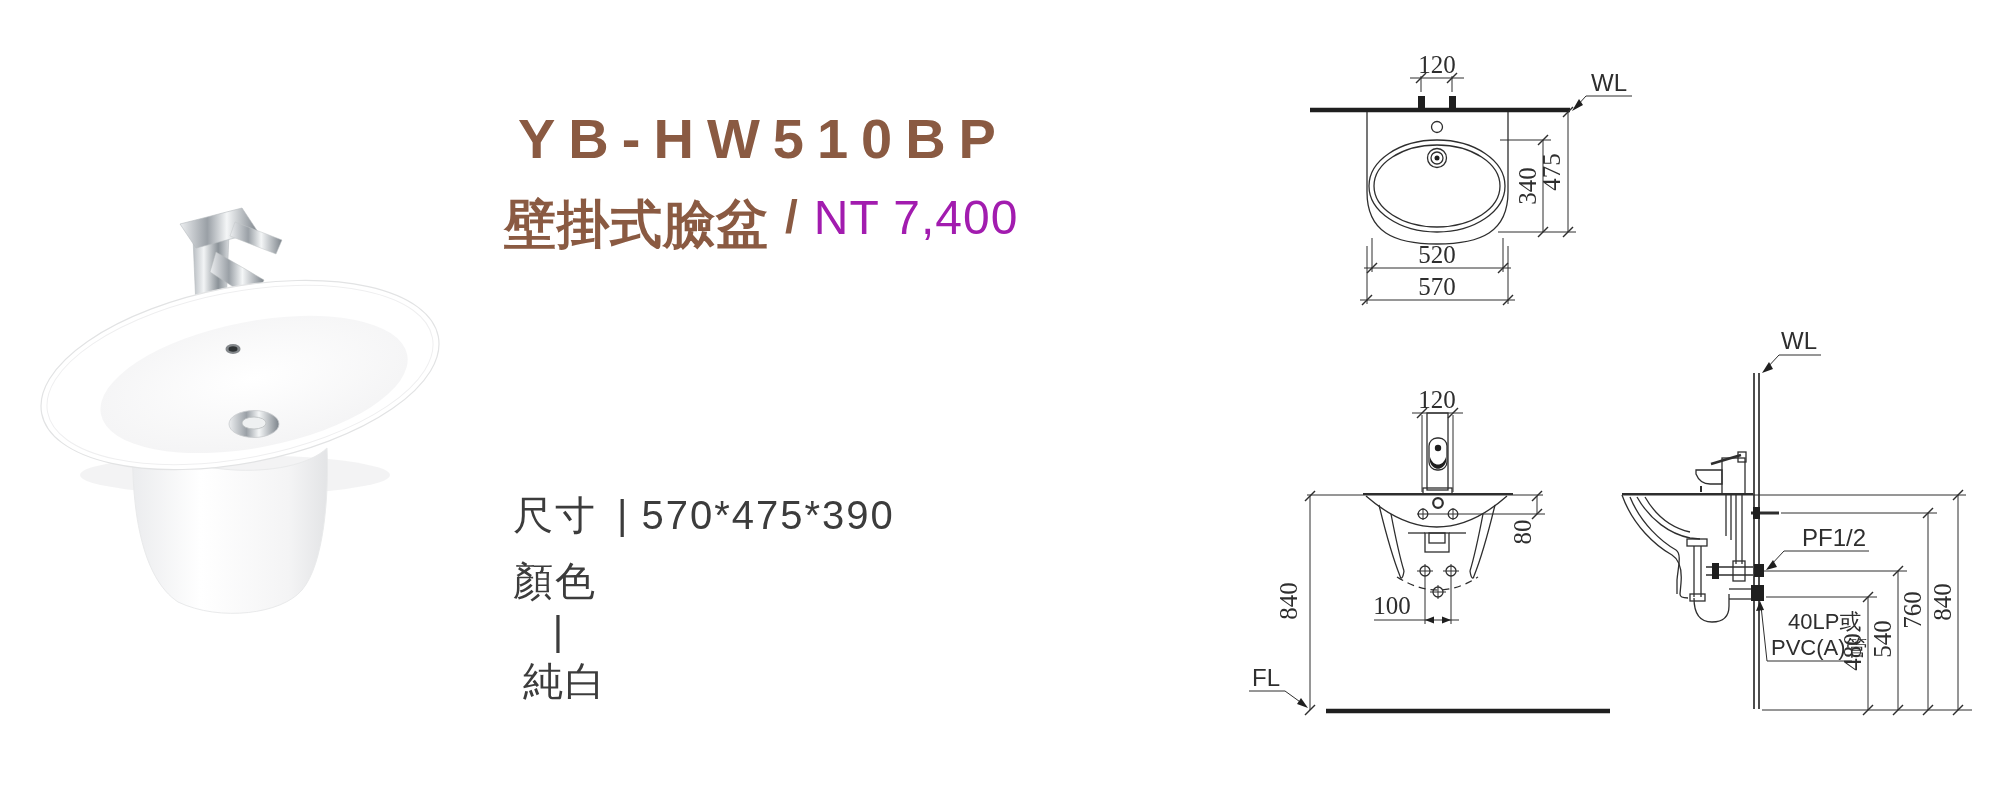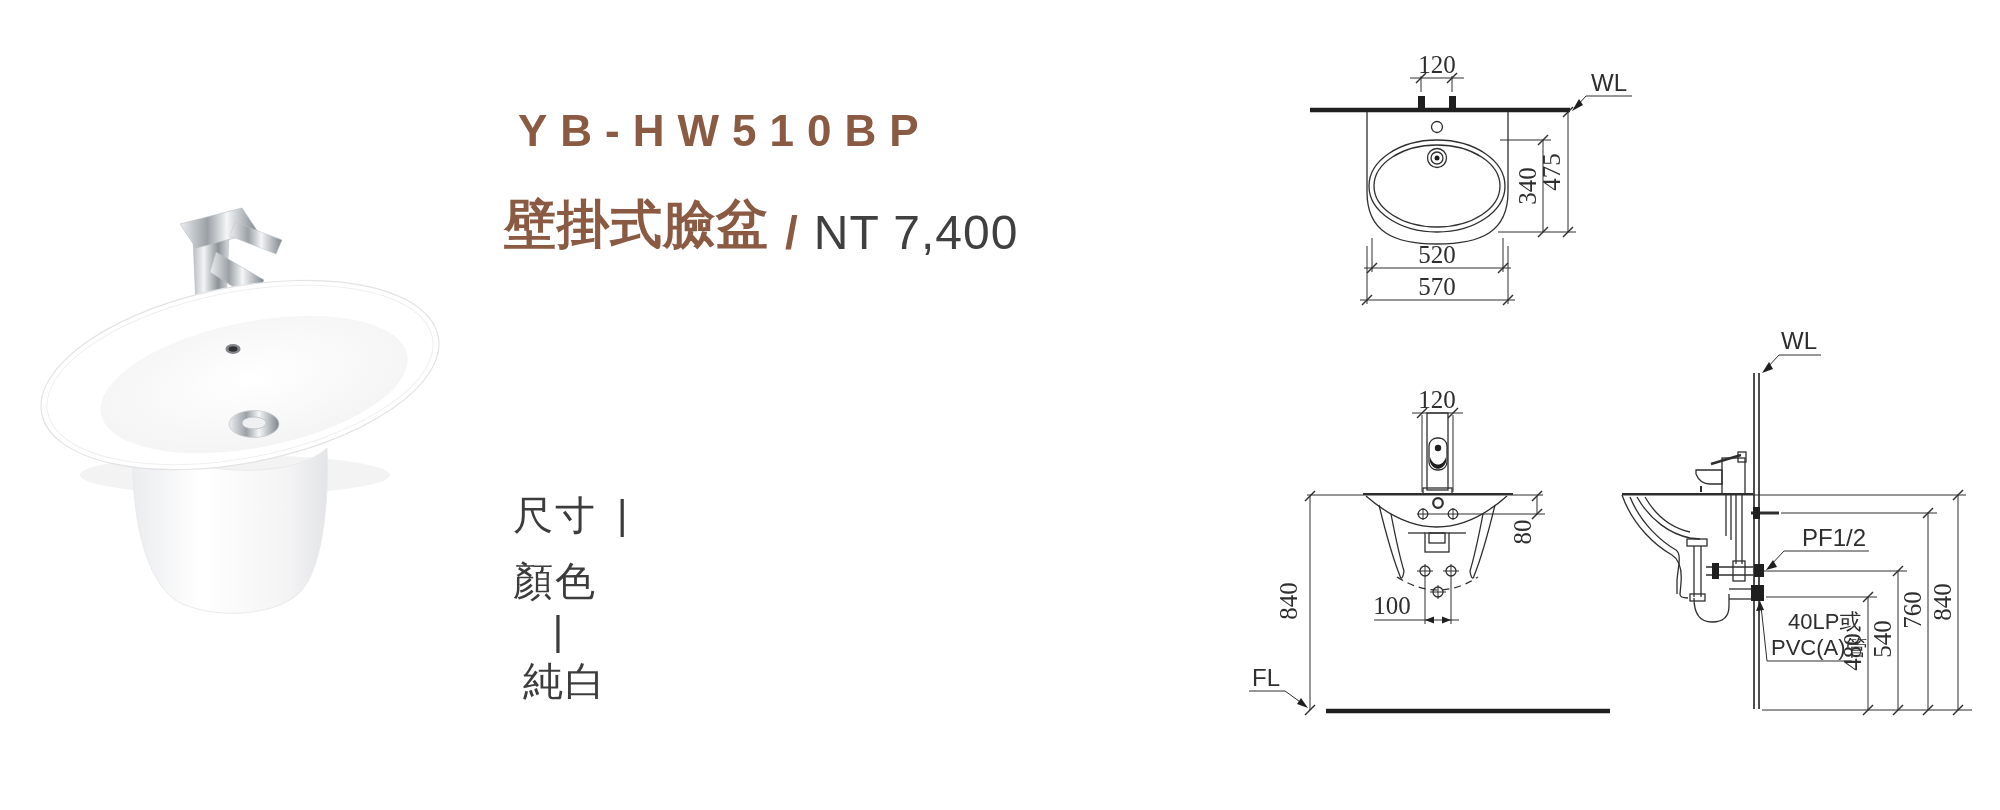--- a/index.html
+++ b/index.html
@@ -1,25 +1,25 @@
 <!DOCTYPE html>
 <html><head>
 <meta charset="utf-8">
 <style>
   html,body{margin:0;padding:0;background:#ffffff;}
   #page{position:relative;width:2000px;height:810px;background:#ffffff;overflow:hidden;
         font-family:"Liberation Sans",sans-serif;}
   .abs{position:absolute;}
 
   
-  #model{left:518px;top:106px;font-size:44px;font-weight:bold;letter-spacing:13px;color:#8a5a42;}
-  #subtitle{left:504px;top:190px;display:flex;align-items:flex-end;}
+  #model{left:518px;top:106px;font-size:56px;font-weight:bold;letter-spacing:13px;color:#8a5a42;}
+  #subtitle{left:504px;top:190px;display:flex;align-items:flex-start;}
   #subtitle .cat{font-size:52px;font-weight:bold;color:#8a5a42;letter-spacing:1px;}
   #subtitle .sep{font-size:46px;font-weight:bold;color:#8a5a42;margin:0 16px;}
-  #subtitle .price{font-size:48px;font-weight:normal;color:#404040;letter-spacing:1px;}
+  #subtitle .price{font-size:48px;font-weight:normal;color:#a21caf;letter-spacing:1px;}
   .specrow{left:513px;display:flex;align-items:center;color:#3c3c3c;font-size:40px;}
   .specrow .lab{width:104px;letter-spacing:2px;}
   .specrow .div{margin:0 14px 0 0;font-weight:300;}
   .specrow .val{letter-spacing:2px;}
   #spec1{top:488px;}
   #spec2{top:554px;flex-direction:column;}
 
   
   .dw{stroke:#2e2e2e;stroke-width:1.3;fill:none;stroke-linecap:butt;}
   .dw2{stroke:#2e2e2e;stroke-width:2;fill:none;}
@@ -89,20 +89,21 @@
 
   <div class="abs" id="subtitle">
     <span class="cat">壁掛式臉盆</span>
     <span class="sep">/</span>
     <span class="price">NT 7,400</span>
   </div>
 
   <div class="abs specrow" id="spec1">
     <span class="lab">尺寸</span>
     <span class="div">|</span>
+    <span class="val">570*475*390</span>
   </div>
   <div class="abs specrow" id="spec2">
     <span class="lab">顏色</span>
     <span class="div">|</span>
     <span class="val">純白</span>
   </div>
 
   <svg class="abs" style="left:1230px;top:30px;" width="760" height="750" viewBox="1230 30 760 750">
 
     <g>

